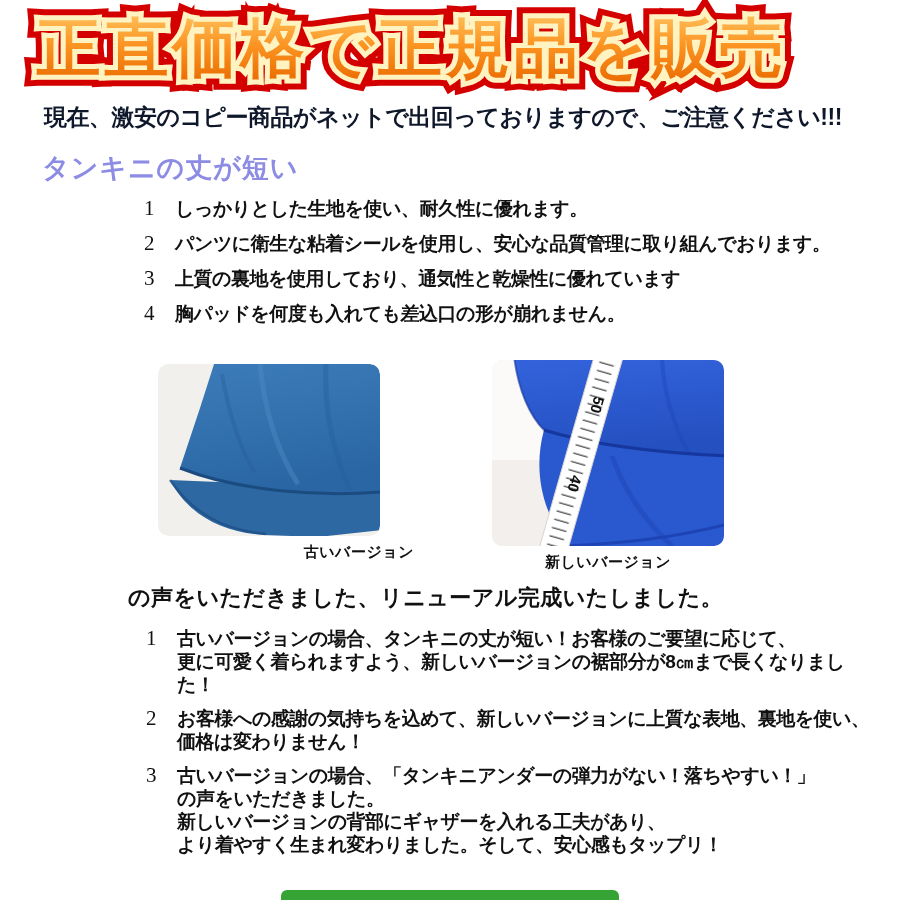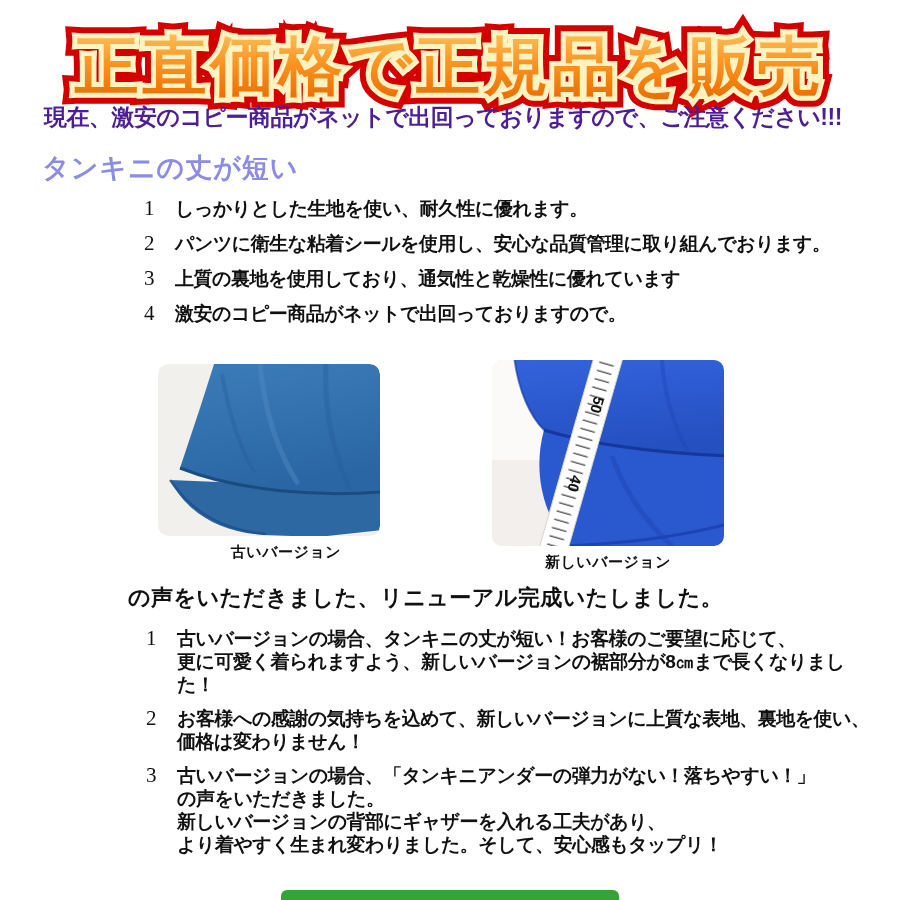--- a/index.html
+++ b/index.html
@@ -3,40 +3,40 @@
 <meta charset="utf-8">
 <style>
   * { margin:0; padding:0; box-sizing:border-box; }
   html,body { background:#fff; }
   .page {
     position:relative; width:900px; height:900px; background:#ffffff;
     overflow:hidden; font-family:"Liberation Sans", sans-serif;
   }
 
   
-  .banner { position:absolute; top:20px; left:0; width:824px; height:96px;margin-left:38px; }
+  .banner { position:absolute; top:2px; left:0; width:824px; height:96px; }
   .banner-layer {
     position:absolute; inset:0; text-align:center;
     font-size:64px; font-weight:900; letter-spacing:4px; line-height:92px;
     font-family:"Liberation Sans", sans-serif; white-space:nowrap;
   }
   .banner-stroke-red  { -webkit-text-stroke:22px #d40000; color:#d40000; }
   .banner-stroke-cream{ -webkit-text-stroke:10px #fff3c2; color:#fff3c2; }
   .banner-fill { color:#f07800; }
   @supports (-webkit-background-clip: text) {
     .banner-fill {
       background:linear-gradient(180deg,#ffc35e 10%,#fb9422 45%,#ea6a00 85%);
       -webkit-background-clip:text; background-clip:text; color:transparent;
     }
   }
 
   
   .warning {
     position:absolute; top:102px; left:44px; width:820px;
-    font-size:23px; font-weight:bold; color:#4c1d95; letter-spacing:-0.5px;
+    font-size:23px; font-weight:bold; color:#0f172a; letter-spacing:-0.5px;
     white-space:nowrap;
   }
   .section-heading {
     position:absolute; top:150px; left:42px;
     font-size:27px; font-weight:bold; color:#8c8ce4; letter-spacing:1px;
   }
 
   
   .list { position:absolute; }
   .list-a { top:197px; left:144px; width:720px; }
@@ -48,21 +48,21 @@
     flex:0 0 24px; font-family:"Liberation Serif", serif;
     font-size:21px; font-weight:400; color:#111; line-height:23px;
   }
   .item-text {
     font-size:19px; font-weight:bold; color:#111; line-height:23px;
     letter-spacing:-0.5px; white-space:pre-line;margin-left:7px;
   }
 
   
   .figure { position:absolute; text-align:center; }
-  .figure-old { top:364px; left:158px; width:256px; }
+  .figure-old { top:364px; left:158px; width:256px;text-align:right; }
   .figure-new { top:360px; left:492px; width:232px; }
   .photo-box { display:block; border-radius:10px; overflow:hidden; }
   .figure-caption {
     margin-top:7px; font-size:15px; font-weight:bold; color:#111;
     letter-spacing:0.5px;
   }
 
   
   .renewal-heading {
     position:absolute; top:583px; left:128px;
@@ -98,21 +98,21 @@
     <div class="list-item">
       <span class="item-num">2</span>
       <span class="item-text">パンツに衛生な粘着シールを使用し、安心な品質管理に取り組んでおります。</span>
     </div>
     <div class="list-item">
       <span class="item-num">3</span>
       <span class="item-text">上質の裏地を使用しており、通気性と乾燥性に優れています</span>
     </div>
     <div class="list-item">
       <span class="item-num">4</span>
-      <span class="item-text">激安のコピー商品がネットで出回っておりますので。</span>
+      <span class="item-text">胸パッドを何度も入れても差込口の形が崩れません。</span>
     </div>
   </div>
 
   <div class="figure figure-old">
     <svg class="photo-box" width="222" height="172" viewBox="0 0 222 172" xmlns="http://www.w3.org/2000/svg">
       <defs>
         <clipPath id="oc">
             <rect width="222" height="172" rx="10"></rect>
           </clipPath>
         <linearGradient id="og" x1="0" y1="0" x2="0.25" y2="1">

